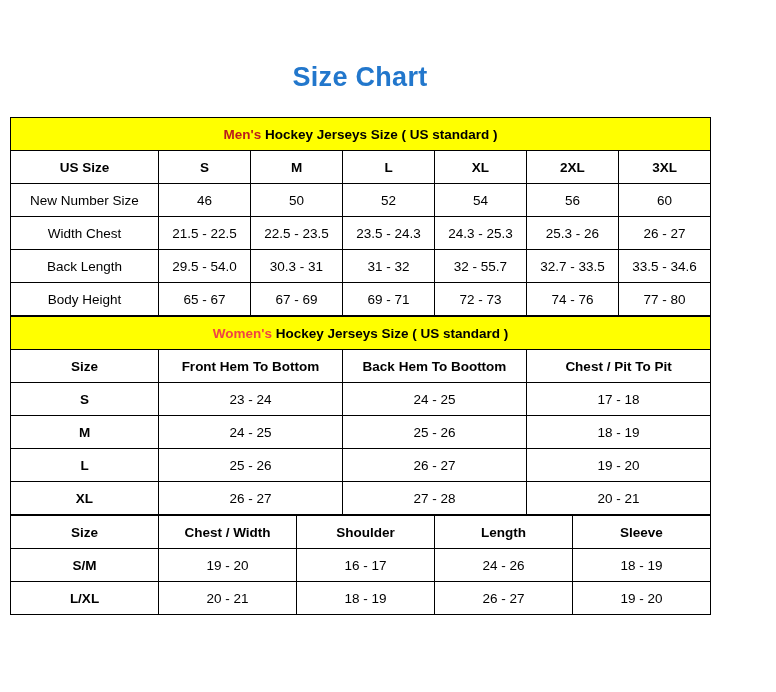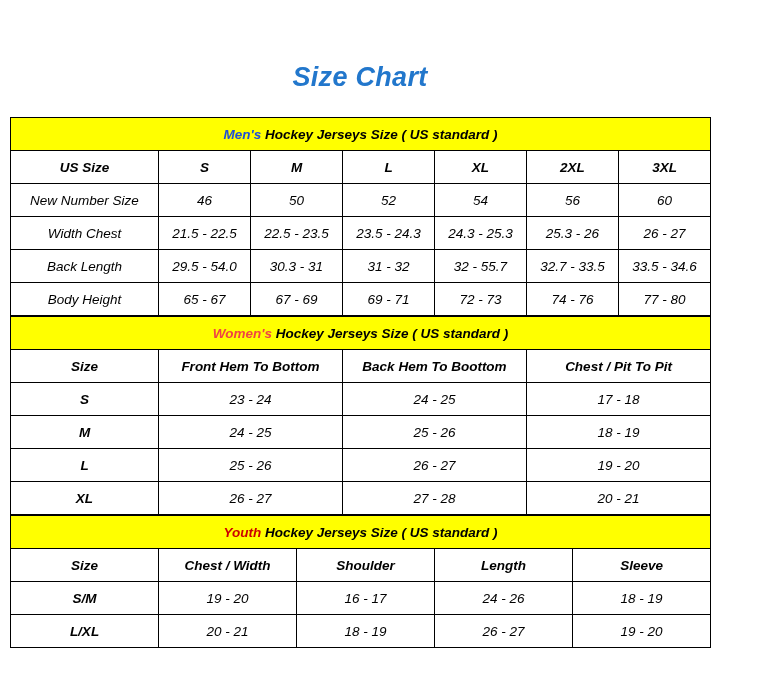--- a/index.html
+++ b/index.html
@@ -11,21 +11,20 @@
     height: 692px;
     background: #ffffff;
     font-family: "Liberation Sans", sans-serif;
     color: #000000;
   }
   .page {
     width: 720px;
     height: 692px;
     position: relative;
     box-sizing: border-box;
-    font-style: italic;
   }
   .title {
     text-align: center;
     color: #2277cc;
     font-size: 27px;
     font-weight: bold;
     padding-top: 62px;
     letter-spacing: 0.3px;
   }
   .chart-wrap {
@@ -45,21 +44,21 @@
     height: 26px;
     padding: 3px 2px;
   }
   td.section {
     background: #ffff00;
     font-size: 15px;
     height: 30px;
     font-weight: bold;
   }
   .section .accent-men {
-    color: #1d4ed8;
+    color: #b91c1c;
   }
   .section .accent-women {
     color: #ef4444;
   }
   .section .accent-youth {
     color: #cc0000;
   }
   .section .rest {
     color: #000000;
   }
@@ -191,23 +190,20 @@
     <table class="sizes">
       <colgroup>
         <col style="width:148px">
         <col style="width:138px">
         <col style="width:138px">
         <col style="width:138px">
         <col style="width:138px">
       </colgroup>
       <tbody>
         <tr>
-          <td class="section" colspan="5"><span class="accent-youth">Youth</span><span class="rest"> Hockey Jerseys Size ( US standard )</span></td>
-        </tr>
-        <tr>
           <td class="hdr">Size</td>
           <td class="hdr">Chest / Width</td>
           <td class="hdr">Shoulder</td>
           <td class="hdr">Length</td>
           <td class="hdr">Sleeve</td>
         </tr>
         <tr>
           <td class="rowlabel-bold">S/M</td>
           <td>19 - 20</td>
           <td>16 - 17</td>

